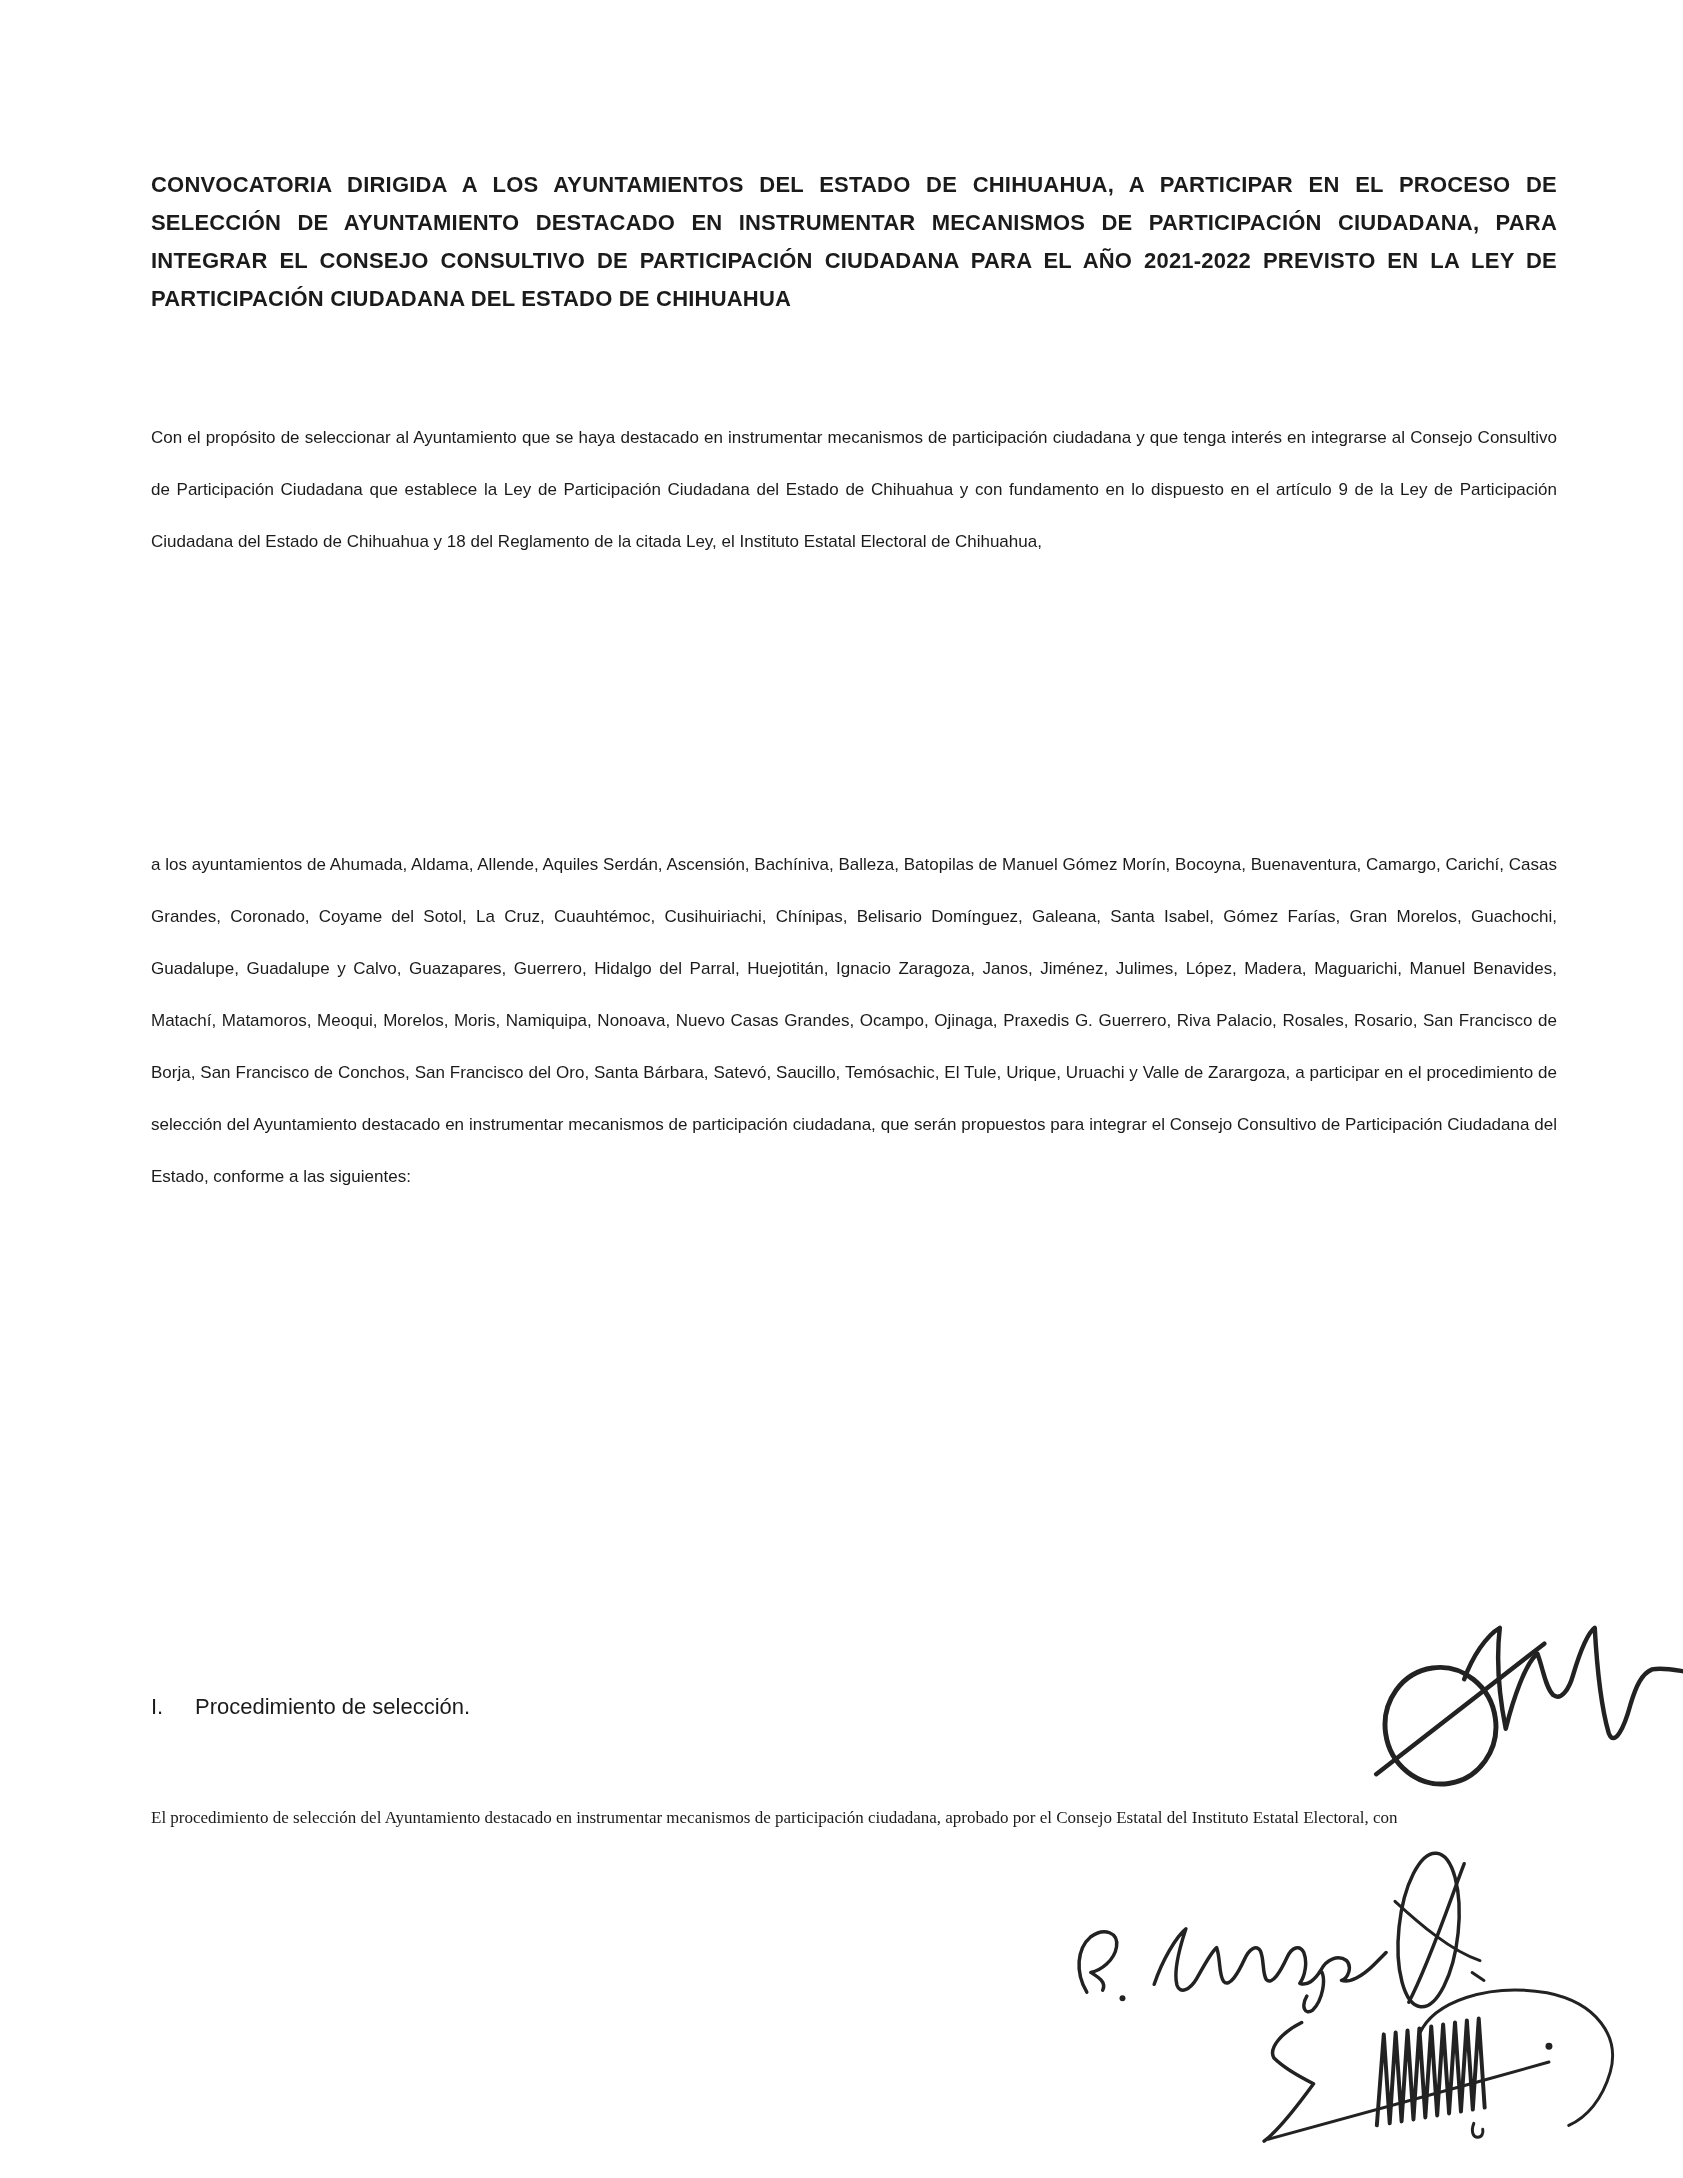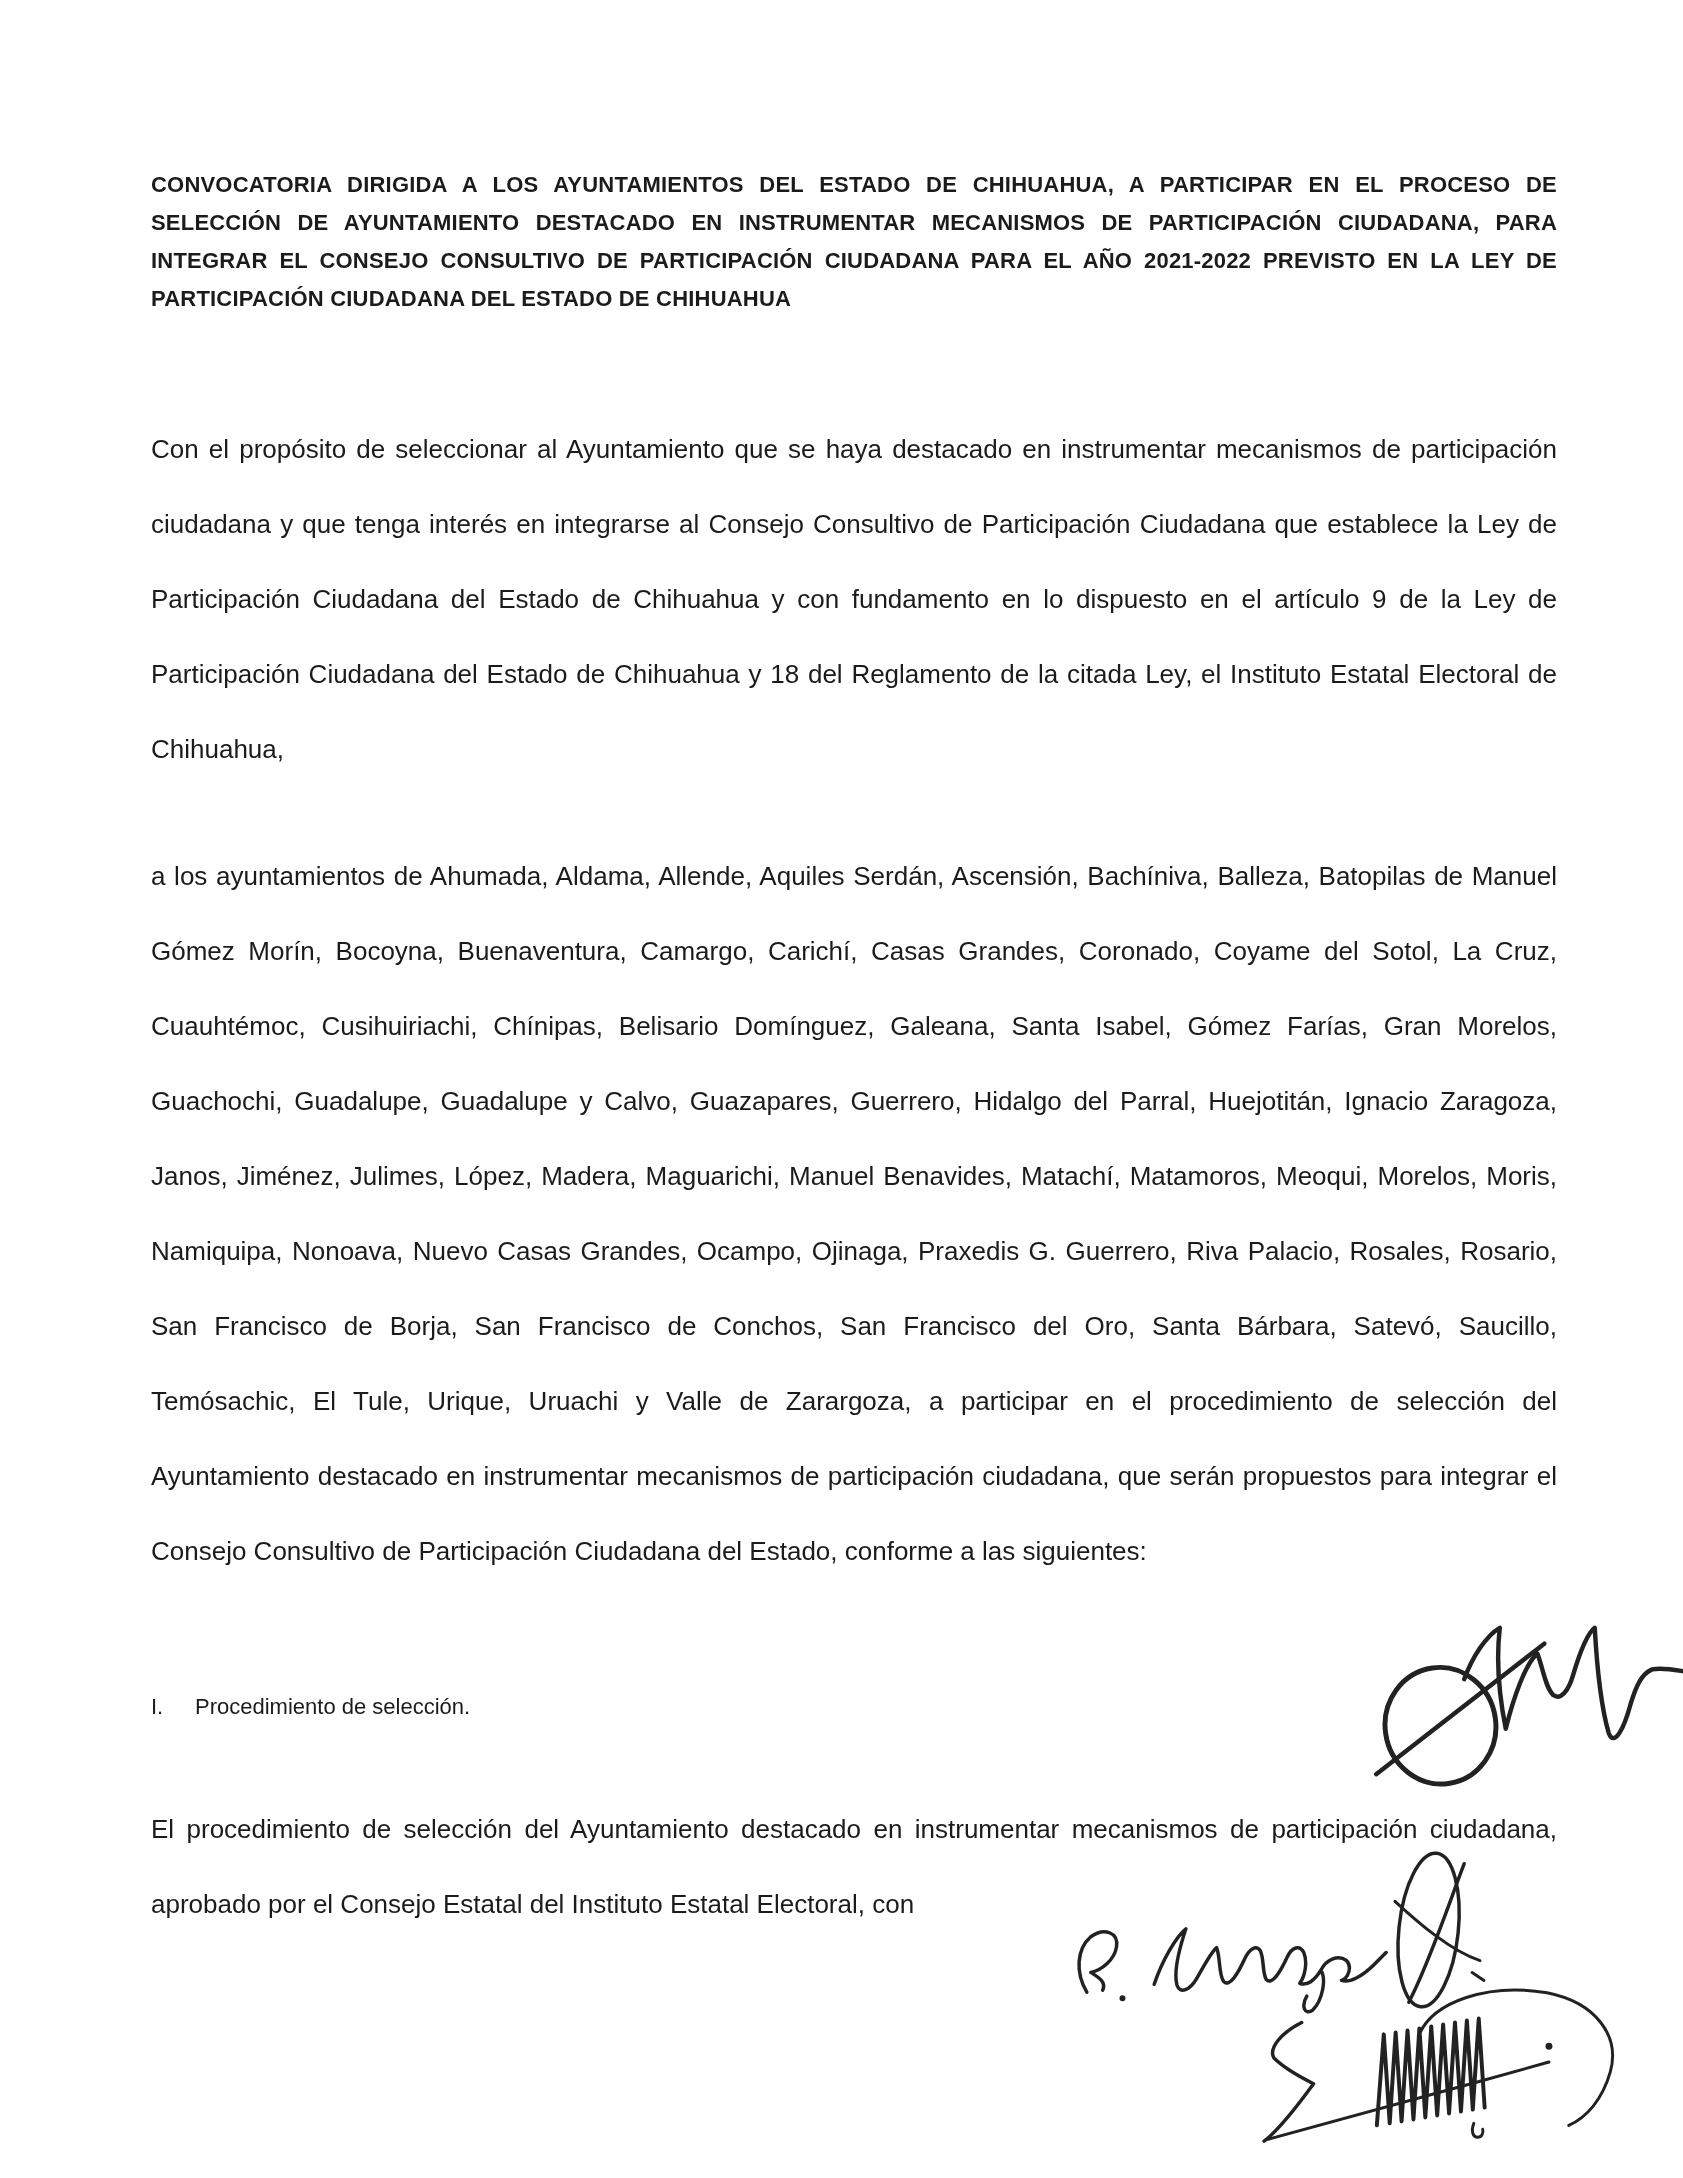--- a/index.html
+++ b/index.html
@@ -20,43 +20,43 @@
   }
   .doc-title {
     top: 154px;
     font-size: 22px;
     font-weight: bold;
     line-height: 38px;
     text-align: justify;
     letter-spacing: 0.2px;
   }
   .para {
-    font-size: 26px;
-    line-height: 75px;
+    font-size: 17px;
+    line-height: 52px;
     text-align: justify;
   }
   .intro { top: 400px; }
   .center-heading {
     font-size: 22px;
     font-weight: bold;
     text-align: center;
     line-height: 38px;
   }
   .convoca { top: 770px; }
   .municipalities { top: 827px; }
   .bases { top: 1572px; }
   .section-heading {
     top: 1676px;
     font-size: 22px;
     font-weight: normal;
     line-height: 38px;
     text-align: left;
   }
   .section-num { display: inline-block; min-width: 44px; }
-  .closing { top: 1780px; }
+  .closing { top: 1780px; font-family: Liberation Serif, serif; }
   .sig { position: absolute; }
   .sig svg { display: block; }
   .ink { stroke: #222222; fill: none; stroke-linecap: round; stroke-linejoin: round; }
 </style>
 </head>
 <body>
 
 <div class="page">
 
   <h1 class="block doc-title">CONVOCATORIA DIRIGIDA A LOS AYUNTAMIENTOS DEL ESTADO DE CHIHUAHUA, A PARTICIPAR EN EL PROCESO DE SELECCIÓN DE AYUNTAMIENTO DESTACADO EN INSTRUMENTAR MECANISMOS DE PARTICIPACIÓN CIUDADANA, PARA INTEGRAR EL CONSEJO CONSULTIVO DE PARTICIPACIÓN CIUDADANA PARA EL AÑO 2021-2022 PREVISTO EN LA LEY DE PARTICIPACIÓN CIUDADANA DEL ESTADO DE CHIHUAHUA</h1>

